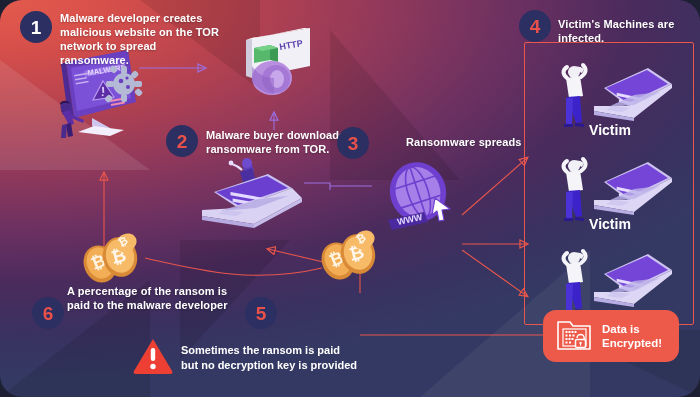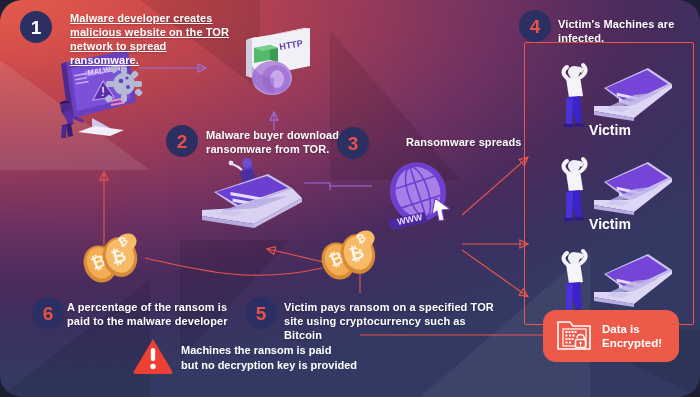--- a/index.html
+++ b/index.html
@@ -353,45 +353,43 @@
         <rect x="22.5" y="26.5" width="10" height="8" rx="1.2" fill="#ee5a4a" stroke="#ffffff" stroke-width="1.5"></rect>
         <circle cx="27.5" cy="30" r="1.2" fill="#ffffff"></circle>
         <rect x="27" y="30.4" width="1.1" height="2.4" fill="#ffffff"></rect>
       </svg>
     </span>
     <span class="enctxt" style="white-space:pre-line;">Data is
 Encrypted!</span>
   </div>
 
   <div class="badge white" style="left:20px;top:11px;">1</div>
-  <div class="steptxt" style="left:70px;top:11px;width:160px;white-space:pre-line;text-decoration:underline;">Malware developer creates
+  <div class="steptxt" style="left:60px;top:11px;width:160px;white-space:pre-line;">Malware developer creates
 malicious website on the TOR
 network to spread ransomware.</div>
 
   <div class="badge red" style="left:166px;top:125px;">2</div>
   <div class="steptxt" style="left:206px;top:128px;width:150px;white-space:pre-line;">Malware buyer downloads
 ransomware from TOR.</div>
 
   <div class="badge red" style="left:337px;top:127px;">3</div>
   <div class="steptxt" style="left:377px;top:135px;width:130px;white-space:pre-line;margin-left:29px;">Ransomware spreads</div>
 
   <div class="badge red" style="left:519px;top:10px;">4</div>
   <div class="steptxt" style="left:558px;top:17px;width:150px;white-space:pre-line;">Victim's Machines are infected.</div>
 
   <div class="badge red" style="left:245px;top:297px;">5</div>
-  <div class="steptxt" style="left:284px;top:300px;width:220px;white-space:pre-line;">Victim pays ransom on a specified TOR
-site using cryptocurrency such as Bitcoin</div>
 
   <div class="badge red" style="left:32px;top:297px;">6</div>
-  <div class="steptxt" style="left:67px;top:300px;width:180px;white-space:pre-line;">A percentage of the ransom is
+  <div class="steptxt" style="left:67px;top:284px;width:180px;white-space:pre-line;">A percentage of the ransom is
 paid to the malware developer</div>
 
   <div class="warnwrap">
     <svg width="42" height="38" viewBox="0 0 42 38">
       <path d="M21,2 L40,34 q1.5,3 -2,3 L4,37 q-3.5,0 -2,-3 Z" fill="#ee3f34"></path>
       <rect x="18.8" y="11" width="4.4" height="13" rx="2.2" fill="#ffffff"></rect>
       <circle cx="21" cy="29.5" r="2.7" fill="#ffffff"></circle>
     </svg>
   </div>
-  <div class="warn-txt" style="white-space:pre-line;">Machines the ransom is paid
+  <div class="warn-txt" style="white-space:pre-line;">Sometimes the ransom is paid
 but no decryption key is provided</div>
 
 </div>
 
 </body></html>

